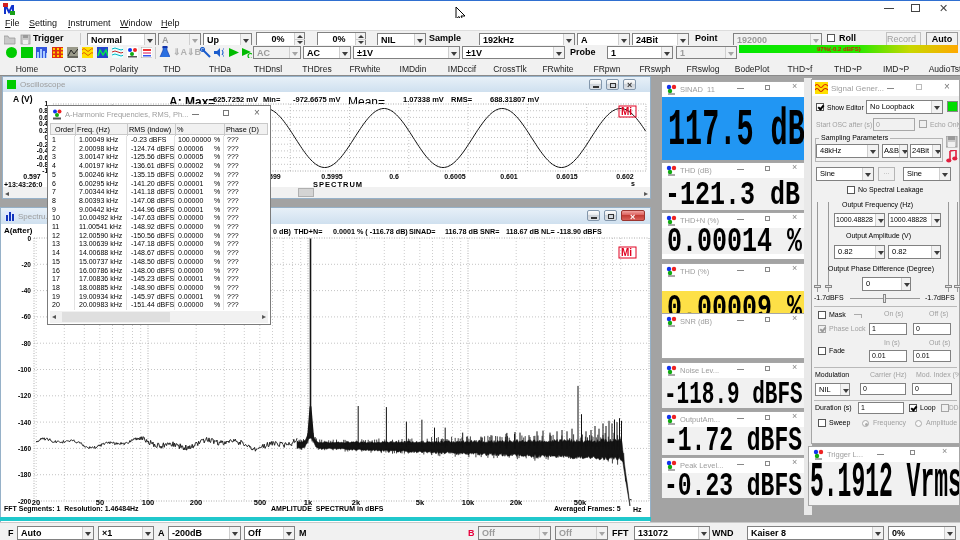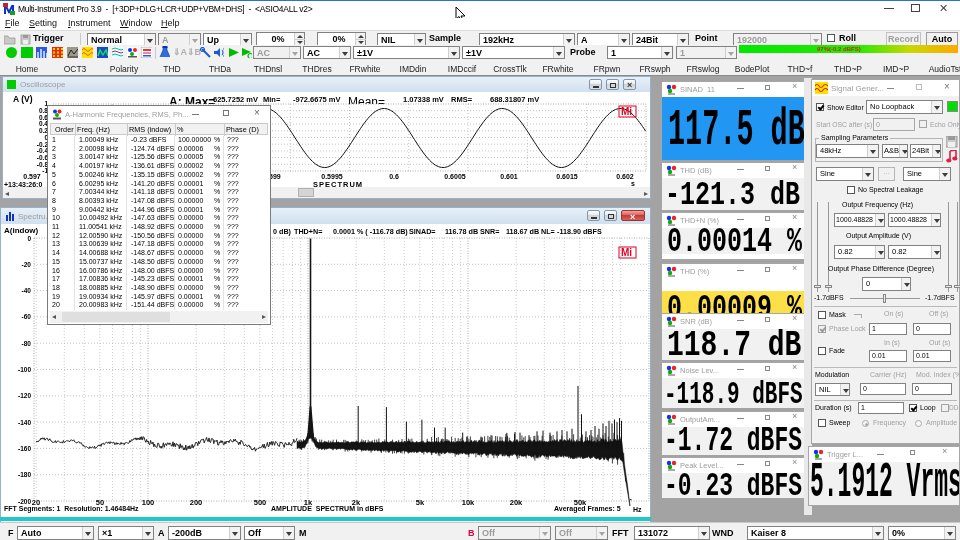--- a/index.html
+++ b/index.html
@@ -27,21 +27,20 @@
 .sg7g{position:absolute;font-size:7px;white-space:nowrap;color:#a0a0a0}
 </style></head><body>
 <div class="ab" style="left:0;top:0;width:960px;height:18px;background:#fff">
 <div class="ab" style="left:0;top:0;width:960px;height:1px;background:#2f6fd0"></div>
 <svg class="ab" style="left:3px;top:3px" width="12" height="12">
 <rect x="0" y="0" width="12" height="12" fill="#fff"></rect>
 <path d="M1 11 L1 2 L3.5 2 L6 7 L8.5 2 L11 2 L11 11 L9 11 L9 5.5 L6.5 10.5 L5.5 10.5 L3 5.5 L3 11 Z" fill="#1133cc"></path>
 <rect x="0" y="0" width="5" height="4" fill="#d02020"></rect>
       <rect x="7" y="8" width="5" height="4" fill="#18a018"></rect>
 </svg>
-<div class="ab" style="left:18px;top:4px;font-size:8.5px;letter-spacing:-0.3px;color:#000">Multi-Instrument Pro 3.9&nbsp; -&nbsp; [+3DP+DLG+LCR+UDP+VBM+DHS]&nbsp; -&nbsp; &lt;ASIO4ALL v2&gt;</div>
 <div class="ab" style="left:884px;top:8px;width:10px;height:1px;background:#444"></div>
 <div class="ab" style="left:911px;top:4px;width:9px;height:8px;border:1px solid #444"></div>
 <div class="ab" style="left:939px;top:3px;font-size:11px;color:#444;line-height:10px">✕</div>
 <svg class="ab" style="left:455px;top:6px" width="12" height="17" viewBox="0 0 12 17">
 <path d="M1 1 L1 13 L4 10.5 L6 15 L8 14 L6 10 L10 10 Z" fill="#fff" stroke="#000" stroke-width="1"></path>
     </svg>
 </div>
 <div class="ab" style="left:0;top:18px;width:960px;height:12px;background:#fff;font-size:9px;color:#111">
 <span class="ab" style="left:5px;top:0px"><u>F</u>ile</span>
 <span class="ab" style="left:29px;top:0px"><u>S</u>etting</span>
@@ -75,21 +74,21 @@
       </span></div>
 <div class="cb" style="left:377px;top:2px;width:49px;height:14px;">NIL<i></i></div>
 <div class="lb" style="left:429px;top:2px">Sample</div>
 <div class="cb" style="left:479px;top:2px;width:96px;height:14px;">192kHz<i></i></div>
 <div class="cb" style="left:577px;top:2px;width:53px;height:14px;">A<i></i></div>
 <div class="cb" style="left:632px;top:2px;width:57px;height:14px;">24Bit<i></i></div>
 <div class="lb" style="left:695px;top:2px">Point</div>
 <div class="cb cbd" style="left:733px;top:2px;width:89px;height:14px;">192000<i></i></div>
 <div class="chk" style="left:827px;top:3px"></div>
 <div class="lb" style="left:839px;top:2px">Roll</div>
-<div class="ab" style="left:886px;top:1px;width:35px;height:14px;background:#f1f1f1;border:1px solid #c2c2c2;color:#a0a0a0;font-size:9px;font-weight:bold;text-align:center;line-height:12px">Record</div>
+<div class="ab" style="left:886px;top:1px;width:35px;height:14px;background:#f1f1f1;border:1px solid #c2c2c2;color:#a0a0a0;font-size:9px;font-weight:normal;line-height:12px">Record</div>
 <div class="ab" style="left:926px;top:1px;width:32px;height:14px;background:#f1f1f1;border:1px solid #9a9a9a;color:#000;font-size:9px;font-weight:bold;text-align:center;line-height:12px">Auto</div>
 </div>
 <div class="ab" style="left:0;top:45px;width:960px;height:18px;background:#f1f1f1">
 <div class="ab" style="left:6px;top:2px;width:11px;height:11px;background:#00cc00;border-radius:50%"></div>
 <div class="ab" style="left:21px;top:2px;width:12px;height:11px;background:#00cc00"></div>
 <svg class="ab ico" style="left:36px;top:2px" width="12" height="11">
       <rect width="12" height="11" fill="#3355dd"></rect>
 <rect x="1" y="5" width="2" height="6" fill="#aaccff"></rect>
       <rect x="4" y="2" width="2" height="9" fill="#aaccff"></rect>
       <rect x="7" y="4" width="2" height="7" fill="#aaccff"></rect>
@@ -287,21 +286,21 @@
     </div>
 <div class="wbtn" style="left:586px;top:2px">
       <div class="ab" style="left:3px;top:6px;width:6px;height:1.6px;background:#333"></div>
     </div>
 <div class="wbtn" style="left:603px;top:2px">
       <div class="ab" style="left:3px;top:2.5px;width:6px;height:5px;border:1.2px solid #333"></div>
     </div>
     <div class="wbtn" style="left:620px;top:2px;width:24px;background:linear-gradient(#f0a3a0,#dd5f5c 45%,#c23d36 50%,#d9605a);border-color:#9b3530">
 <div class="ab" style="left:8px;top:1px;color:#fff;font-size:9px;font-weight:bold">×</div>
     </div>
-<div class="lb" style="left:3px;top:18px;font-size:8px">A(indow)</div>
+<div class="lb" style="left:3px;top:18px;font-size:8px">A(after)</div>
 <div class="ab" style="left:272px;top:19px;font-size:7.2px;font-weight:bold;white-space:nowrap">0 dB)</div>
 <div class="ab" style="left:293px;top:19px;font-size:7.2px;font-weight:bold;white-space:nowrap">THD+N=</div>
 <div class="ab" style="left:332px;top:19px;font-size:7.2px;font-weight:bold;white-space:nowrap">0.0001 % ( -116.78 dB)</div>
 <div class="ab" style="left:408px;top:19px;font-size:7.2px;font-weight:bold;white-space:nowrap">SINAD=</div>
 <div class="ab" style="left:444px;top:19px;font-size:7.2px;font-weight:bold;white-space:nowrap">116.78 dB</div>
 <div class="ab" style="left:479px;top:19px;font-size:7.2px;font-weight:bold;white-space:nowrap">SNR=</div>
 <div class="ab" style="left:505px;top:19px;font-size:7.2px;font-weight:bold;white-space:nowrap">118.67 dB</div>
 <div class="ab" style="left:540px;top:19px;font-size:7.2px;font-weight:bold;white-space:nowrap">NL=</div>
 <div class="ab" style="left:556px;top:19px;font-size:7.2px;font-weight:bold;white-space:nowrap">-118.90 dBFS</div>
 <svg class="ab" style="left:0;top:0" width="649" height="298">
@@ -608,23 +607,20 @@
 <svg class="ab" style="left:4px;top:2px" width="11" height="11">
       <circle cx="3" cy="3" r="2.2" fill="#1133ee"></circle>
       <circle cx="8" cy="3" r="2.2" fill="#ee2222"></circle>
       <circle cx="4" cy="7" r="2.2" fill="#11aa11"></circle>
       <path d="M2 10 L9 10" stroke="#555"></path>
     </svg>
 <div class="tt" style="left:18px;top:3px;font-size:7.5px">SNR (dB)</div>
 <div class="ab" style="left:75px;top:6px;width:7px;height:1px;background:#888"></div>
 <div class="ab" style="left:103px;top:3px;width:5px;height:5px;border:1px solid #888"></div>
 <div class="ab" style="left:130px;top:-1px;color:#888;font-size:9px">×</div>
-<div class="ab" style="left:0;top:15px;width:144px;height:31px;background:#f1f1f1;overflow:hidden">
-<div class="vt" style="left:5px;top:55%;font-size:28px;transform:translateY(-50%) scaleY(1.3);transform-origin:center">118.7 dB</div>
-    </div>
   </div>
 <div class="ab" style="left:661px;top:362px;width:146px;height:45px;background:#fff;border:1px solid #a6a6a6">
 <svg class="ab" style="left:4px;top:2px" width="11" height="11">
       <circle cx="3" cy="3" r="2.2" fill="#1133ee"></circle>
       <circle cx="8" cy="3" r="2.2" fill="#ee2222"></circle>
       <circle cx="4" cy="7" r="2.2" fill="#11aa11"></circle>
       <path d="M2 10 L9 10" stroke="#555"></path>
     </svg>
 <div class="tt" style="left:18px;top:3px;font-size:7.5px">Noise Lev...</div>
 <div class="ab" style="left:75px;top:6px;width:7px;height:1px;background:#888"></div>

